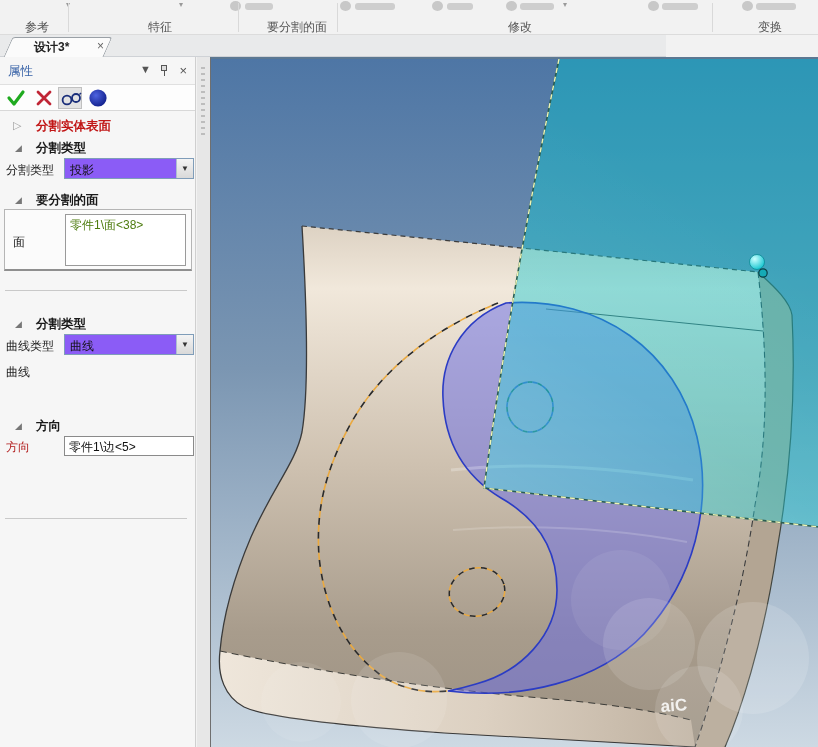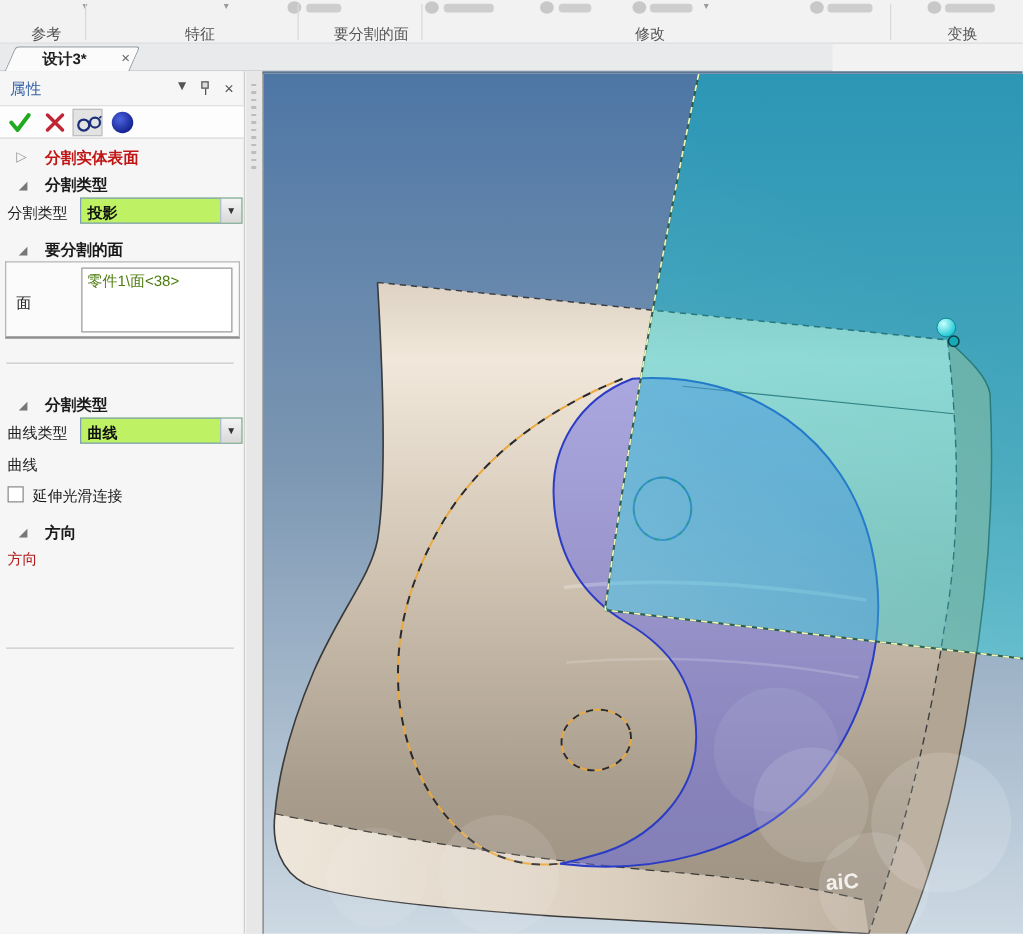--- a/index.html
+++ b/index.html
@@ -29,21 +29,21 @@
   .btnrow{position:absolute;left:0;top:27px;width:100%;height:27px;background:#fdfdfd;border-top:1px solid #e0e0e0;border-bottom:1px solid #d8d8d8;}
   .tbtn{position:absolute;top:2px;width:24px;height:22px;cursor:pointer;}
   .tbtn.sel{background:#e3e3e3;border:1px solid #c0c0c0;}
   .sec-exp{font-size:9px;color:#777;}
   .red-title{font-size:12.5px;font-weight:bold;color:#c11616;}
   .sec-title{font-size:12.5px;font-weight:bold;color:#1a1a1a;}
   .f-label{font-size:12px;color:#1a1a1a;}
   .f-label.red{color:#b11a1a;}
   .f-label.gray{color:#8a8a8a;}
   .row{position:absolute;left:0;width:100%;}
-  .combo{position:absolute;left:64px;width:130px;height:21px;background:#bef264;border:1px solid #7f9db9;cursor:pointer;font-weight:bold;}
+  .combo{position:absolute;left:64px;width:130px;height:21px;background:#8b5cf6;border:1px solid #7f9db9;cursor:pointer;}
   .combo .val{position:absolute;left:5px;top:3px;font-size:12px;color:#111;}
   .combo .arr{position:absolute;right:0;top:0;width:17px;height:100%;background:linear-gradient(#f4f4f4,#d9d9d9);border-left:1px solid #aebfd0;}
   .combo .arr span{position:absolute;left:4px;top:5px;font-size:8px;color:#333;}
   .tbox{position:absolute;left:64px;width:130px;height:20px;background:#fff;border:1px solid #8a8a8a;font-size:12px;color:#111;padding:2px 4px 0 4px;white-space:nowrap;overflow:hidden;}
   .tbox.disabled{background:#ecebe7;border-color:#ababab;color:#8a8a8a;}
   .gbox{position:absolute;left:4px;width:188px;height:62px;background:#fbfbfb;border:1px solid #b5b5b5;border-bottom:2px solid #8f8f8f;}
   .gbox .inlist{position:absolute;left:60px;top:4px;width:121px;height:52px;background:#fff;border:1px solid #9a9a9a;}
   .gbox .inval{position:absolute;left:4px;top:2px;font-size:12px;color:#4d7c0f;white-space:nowrap;}
   .gbox .glabel{position:absolute;left:8px;top:24px;}
   .divider{position:absolute;left:5px;width:182px;height:1px;background:#c9c9c9;}
@@ -188,32 +188,29 @@
       <span class="arr">
           <span>▼</span>
         </span>
     </span>
   </div>
 
   <div class="row" style="top:304px;height:20px">
     <span class="f-label" style="position:absolute;left:6px;top:3px">曲线</span>
   </div>
 
-  <div class="row" style="top:331px;height:16px">
-    <span class="cbox" style="top:1px"></span>
-    <span class="f-label" style="position:absolute;left:26px;top:1px">延伸光滑连接</span>
-  </div>
 
   <div class="row" style="top:361px;height:16px">
     <span class="sec-exp" style="position:absolute;left:15px;top:3px">◢</span>
     <span class="sec-title" style="position:absolute;left:36px;top:0">方向</span>
   </div>
 
   <div class="row" style="top:379px;height:20px">
     <span class="f-label red" style="position:absolute;left:6px;top:3px">方向</span>
+    <span class="tbox">零件1\边&lt;5&gt;</span>
   </div>
 
 
 
   <div class="divider" style="top:461px"></div>
 </div>
 
 <div class="splitter">
   <div class="dots"></div>
 </div>

